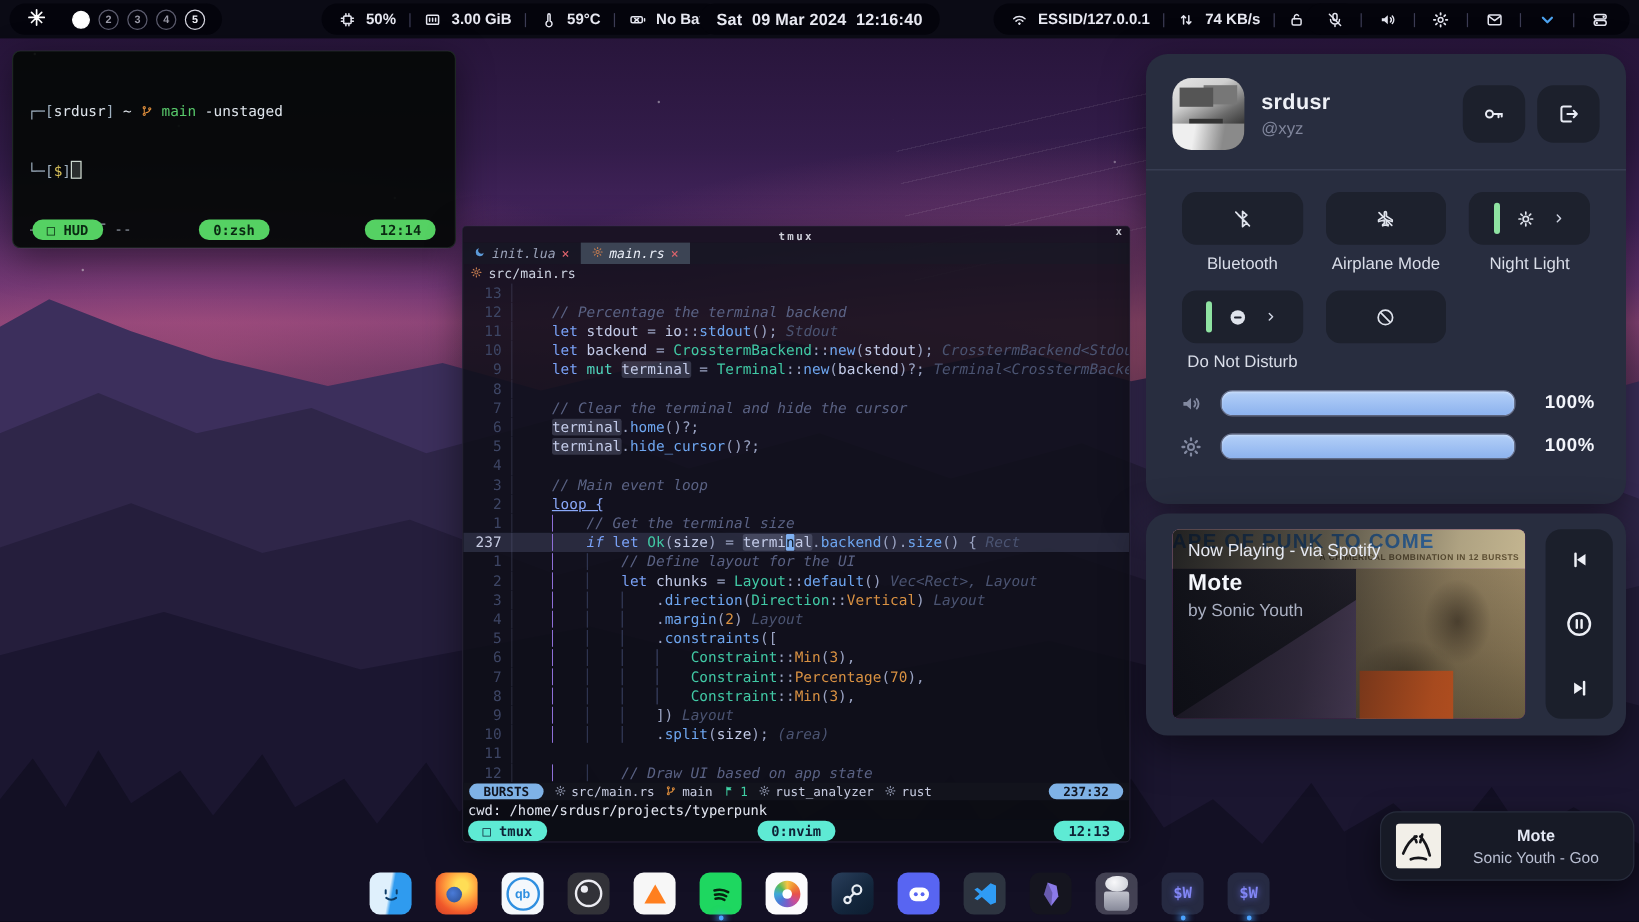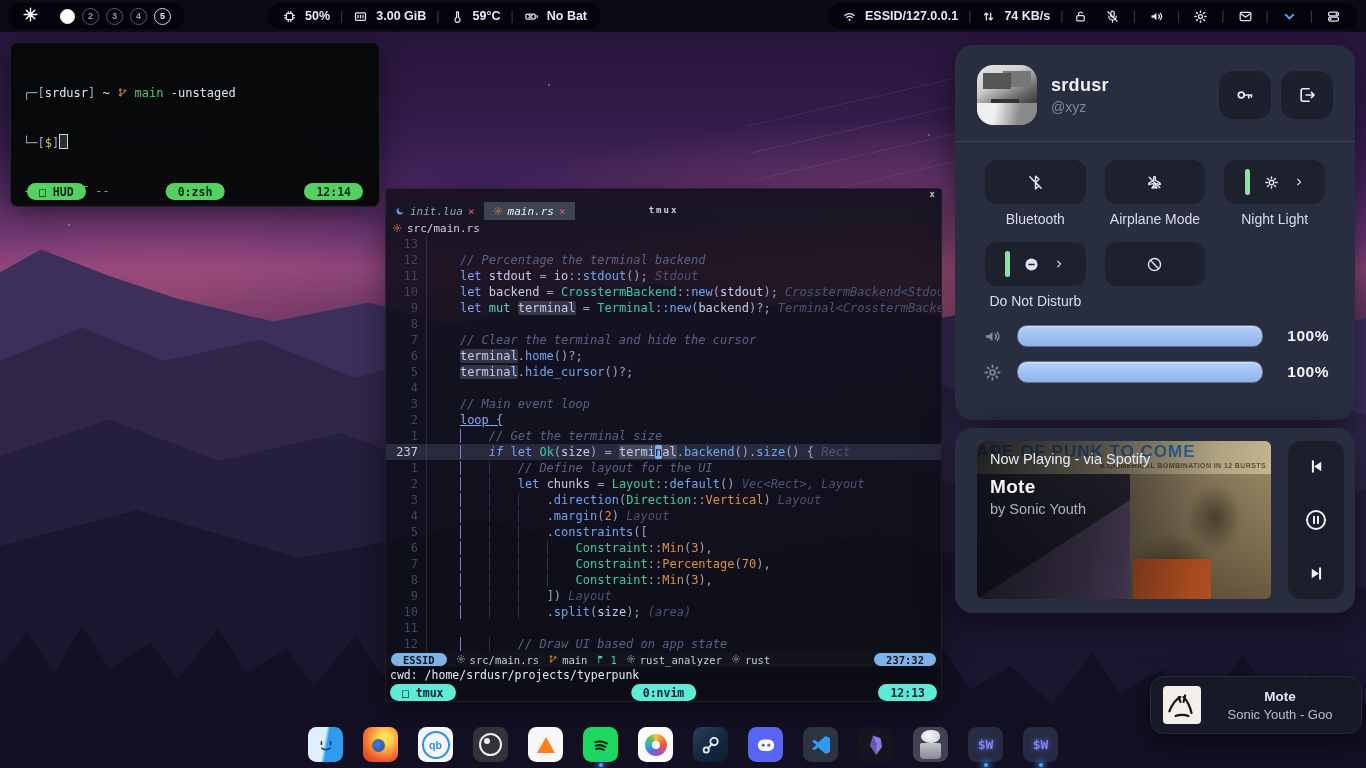--- a/index.html
+++ b/index.html
@@ -58,21 +58,21 @@
          font-size:11.5px;font-weight:bold;display:flex;align-items:center}
   .tpill.green{background:#55d163;color:#0a2a12}
   .tpill.blue{background:#5eead4;color:#0e2236}
   .tp-l{left:16px}.tp-c{left:50%;transform:translateX(-50%)}.tp-r{right:16px}
 
   
   .editor{left:385px;top:188px;width:555px;height:512px;background:rgba(14,14,23,.86);border-radius:4px;
           border:1px solid rgba(70,60,90,.35);display:flex;flex-direction:column;overflow:hidden}
   .ed-title{height:13px;background:rgba(28,20,38,.9);position:relative;font-family:"DejaVu Sans Mono",monospace;
             font-size:9px;color:#cfd0da;font-weight:bold}
-  .ed-title .tt{position:absolute;left:50%;transform:translateX(-50%);top:16px;letter-spacing:2px}
+  .ed-title .tt{position:absolute;left:50%;transform:translateX(-50%);top:4px;letter-spacing:2px}
   .ed-title .tx-close{position:absolute;right:6px;top:0}
   .tabs{height:18px;display:flex;align-items:stretch;background:rgba(24,26,38,.55);font-family:"DejaVu Sans Mono",monospace;font-size:11px}
   .tab{display:flex;align-items:center;gap:5px;padding:0 9px;color:#9aa2b8;font-style:italic}
   .tab.active{background:#3c4454;color:#e9edf7}
   .tab .tclose{color:#e0646c;font-style:normal}
   .tab-moon{color:#5c9ad8;font-size:10px}.tab-gear{color:#c27b50;font-size:10px}
   .crumb{height:16px;display:flex;align-items:center;gap:5px;padding:0 6px;
          font-family:"DejaVu Sans Mono",monospace;font-size:11px;color:#ccd2e0}
   .crumb .tab-gear{font-size:10px}
   .code{flex:1;font-family:"DejaVu Sans Mono",monospace;font-size:12px;line-height:16px;overflow:hidden}
@@ -405,20 +405,21 @@
     <span>59°C</span>
     <span class="sep">|</span>
     <span class="bar-ic">
         <svg class="ic">
           <use href="#i-batt"></use>
         </svg>
       </span>
     <span>No Bat</span>
   </div>
 
+  <div class="pill clockpill">Sat  09 Mar 2024  12:16:40</div>
 
   <div class="pill" style="left:828px">
     <span class="bar-ic">
         <svg class="ic">
           <use href="#i-wifi"></use>
         </svg>
       </span>
     <span>ESSID/127.0.0.1</span>
     <span class="sep">|</span>
     <span class="bar-ic">
@@ -617,21 +618,21 @@
       <div class="cl">
         <span class="ln">11</span>
         <span class="ct"></span>
       </div>
       <div class="cl">
         <span class="ln">12</span>
         <span class="ct"><span class="tk sp">    </span><span class="tk gp">    </span><span class="tk gg">    </span><span class="tk cm">// Draw UI based on app state</span></span>
       </div>
     </div>
   <div class="statusline">
-    <span class="spill">ESSID</span>
+    <span class="spill">BURSTS</span>
     <span class="sl-item">
         <span class="sl-gear"><svg class="ic">
             <use href="#i-gear"></use>
           </svg></span>
         <span>src/main.rs</span>
       </span>
     <span class="sl-item">
         <span class="sl-branch"><svg class="ic">
             <use href="#i-branch"></use>
           </svg></span>

